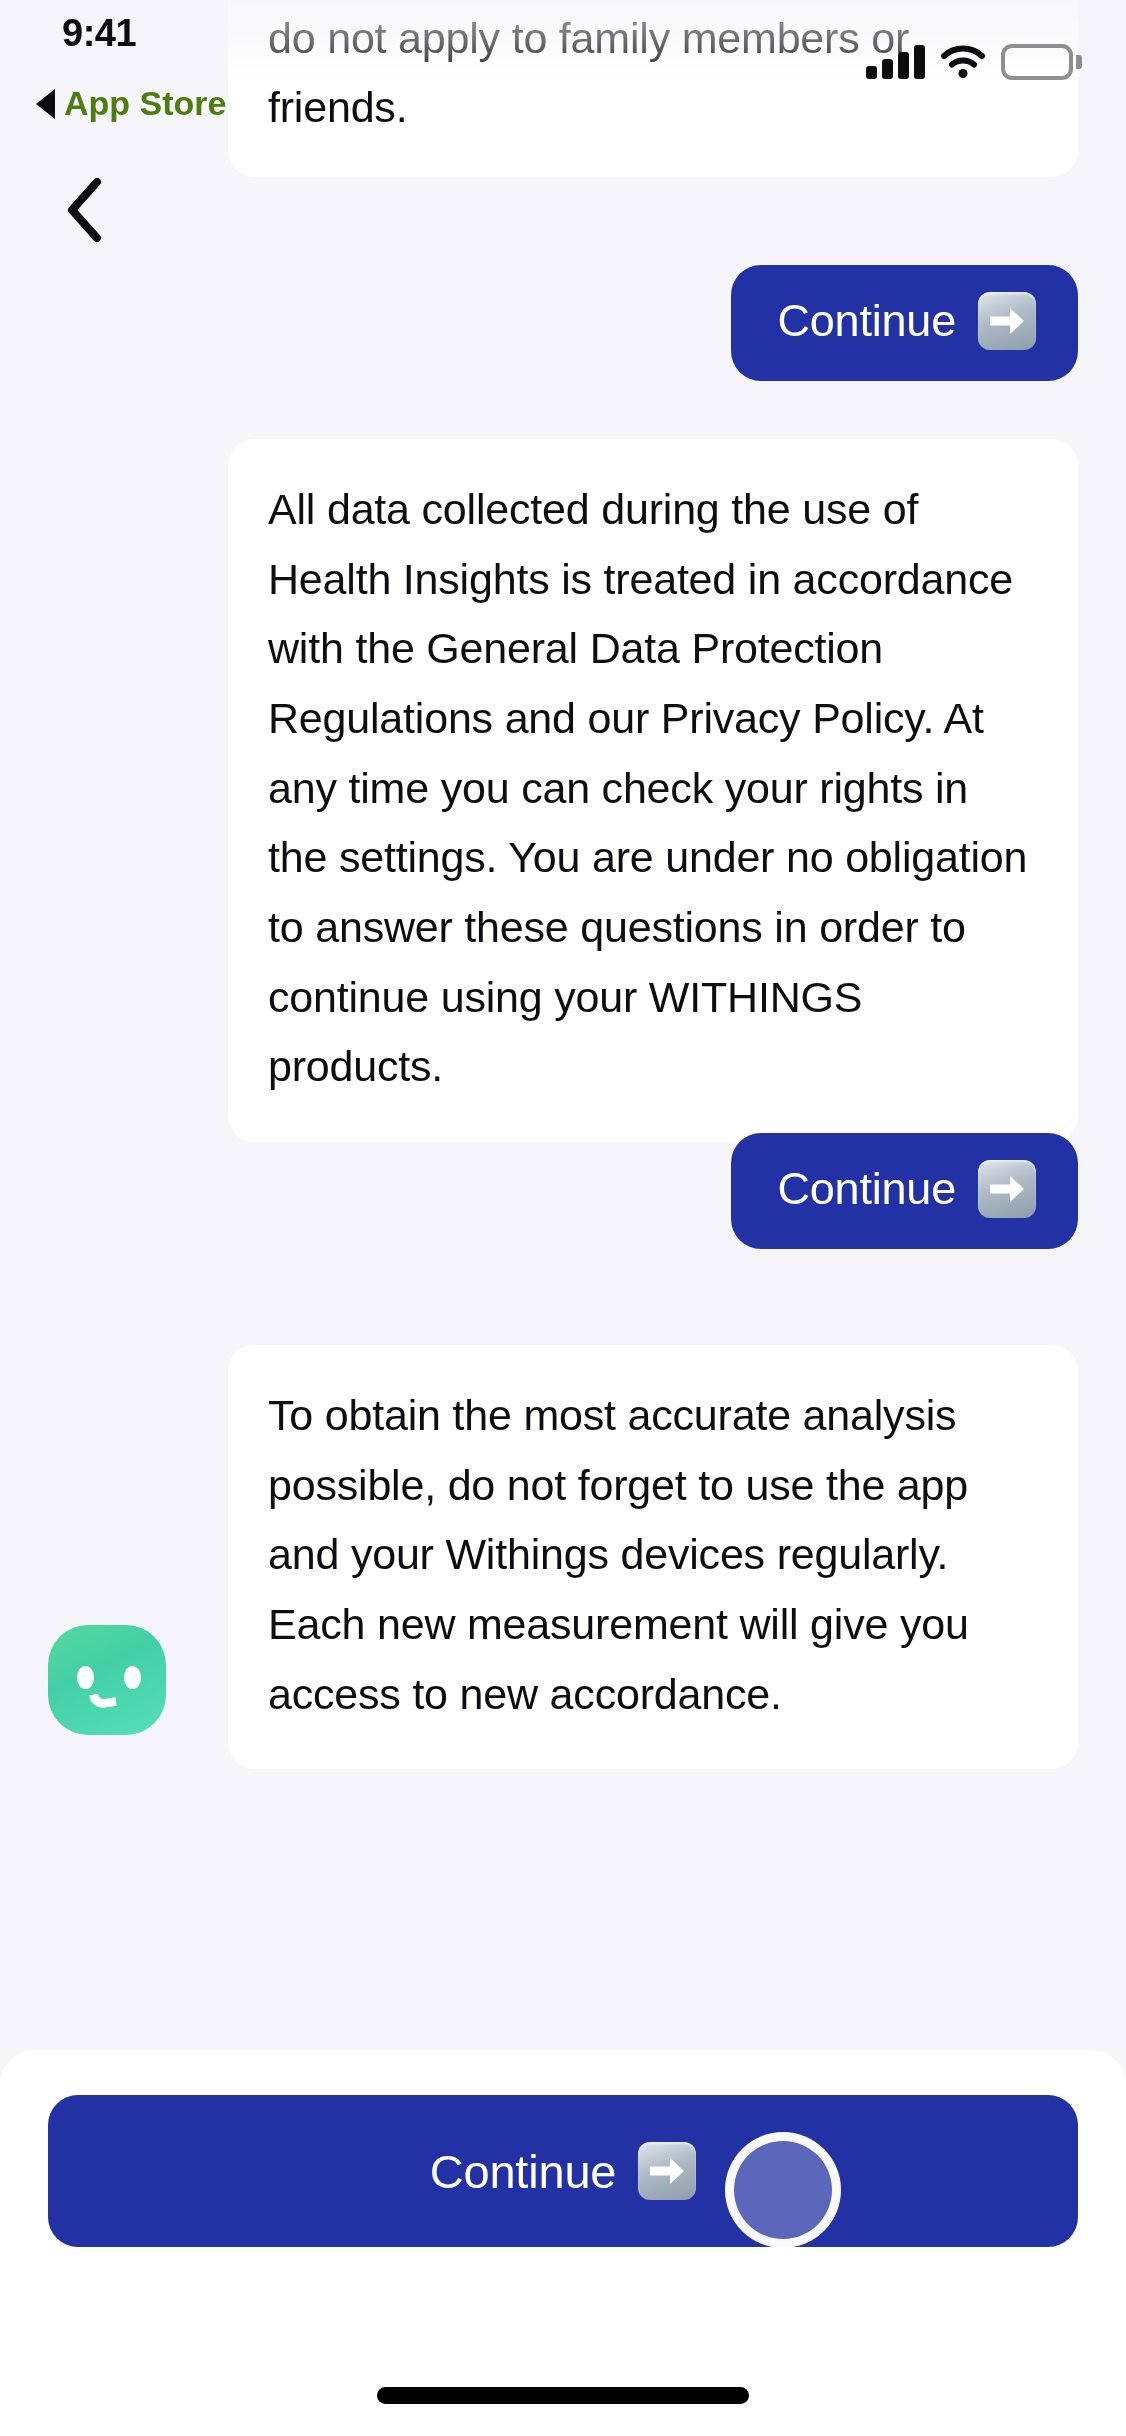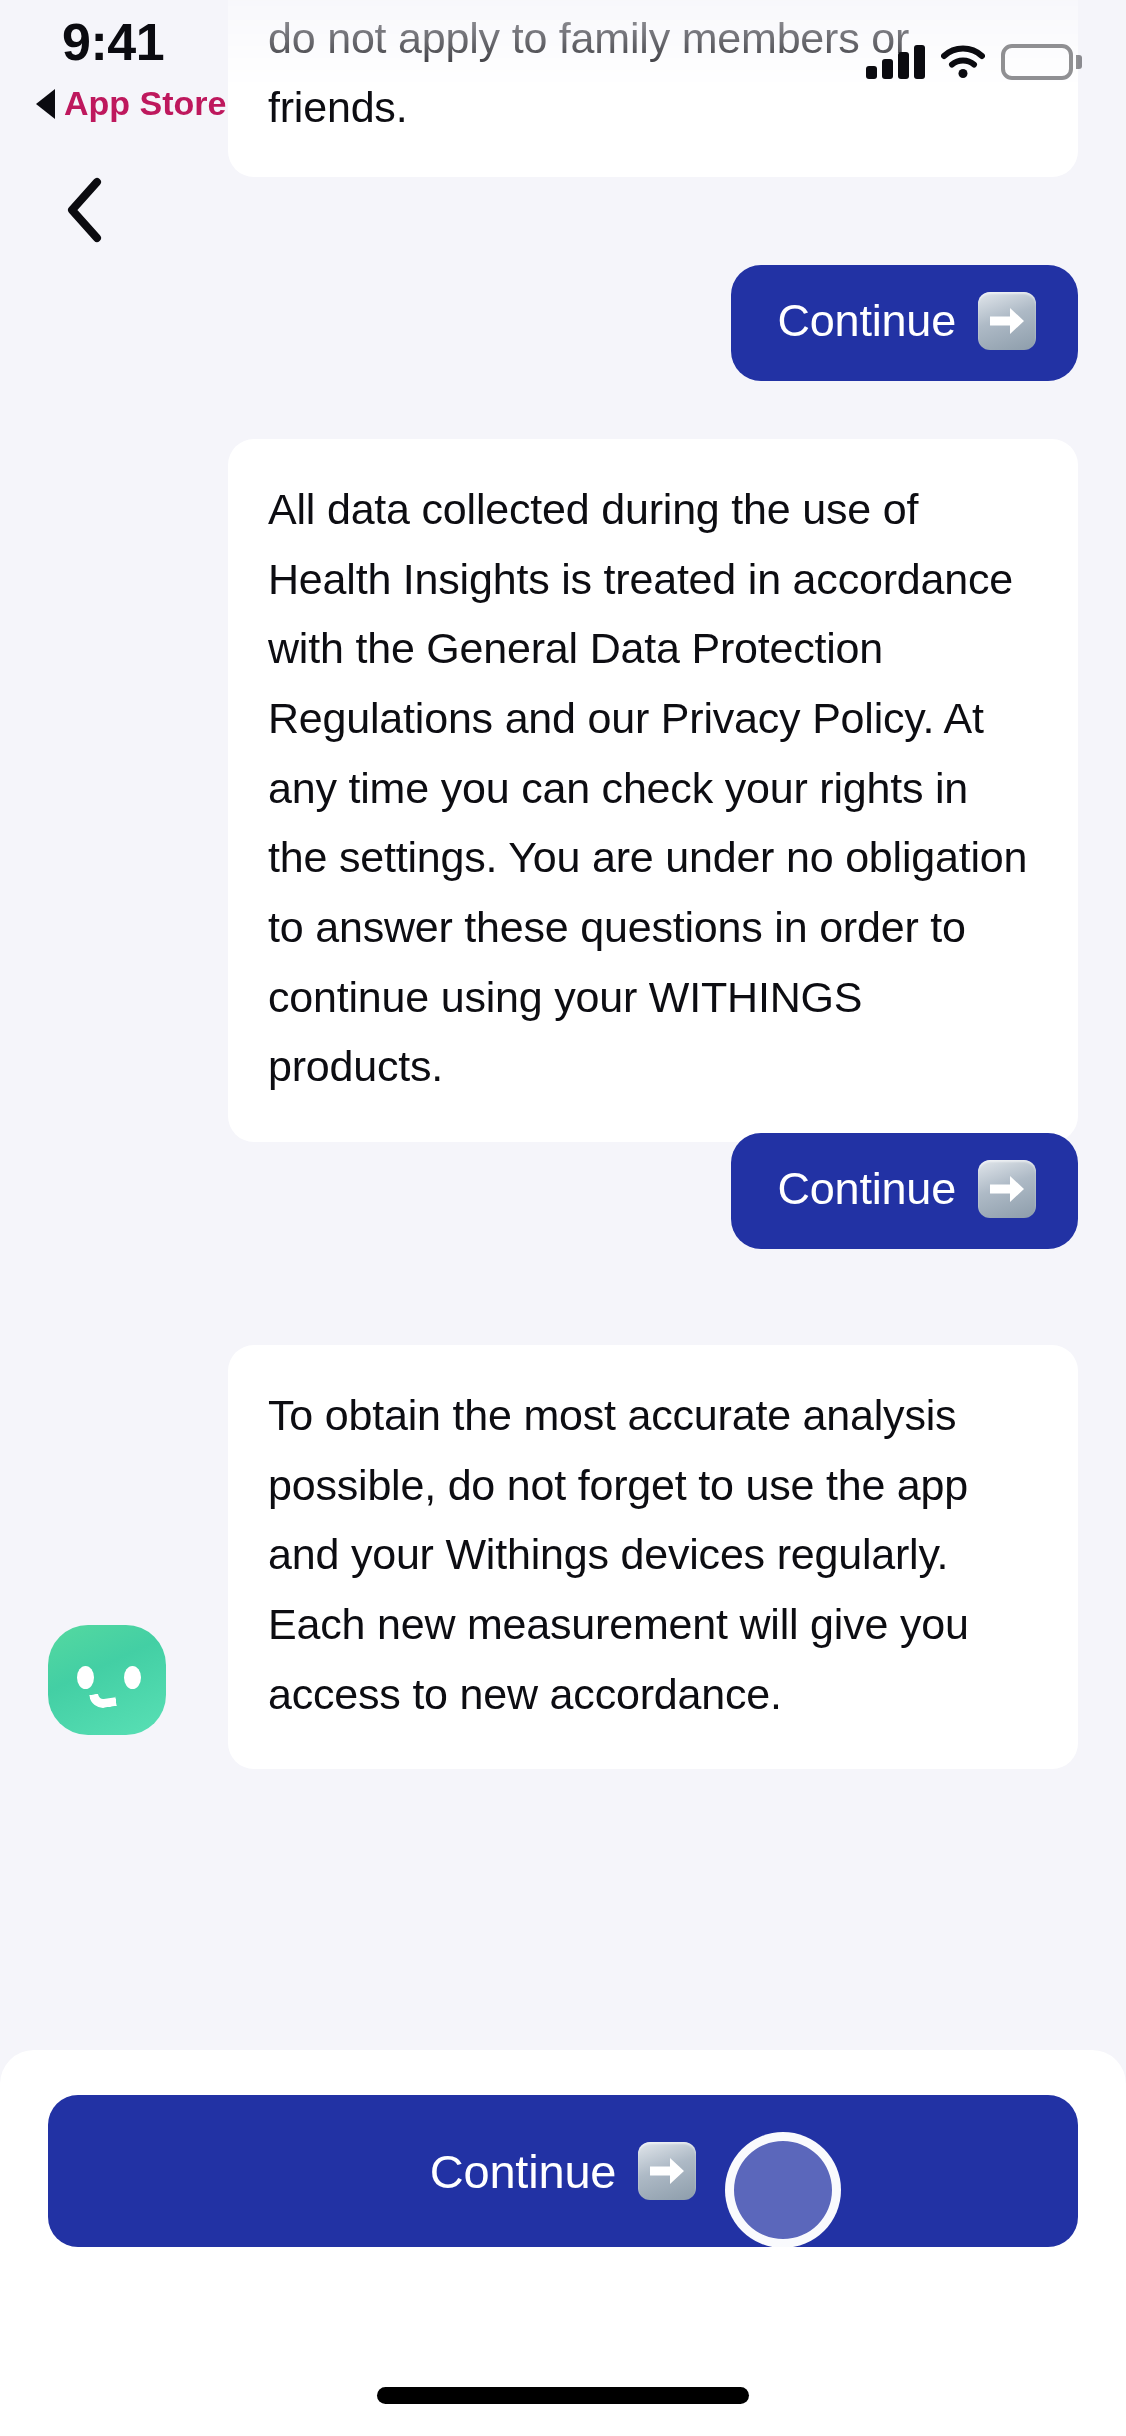--- a/index.html
+++ b/index.html
@@ -24,36 +24,36 @@
     width: 1126px;
     height: 140px;
     z-index: 40;
     pointer-events: none;
   }
 
   #status-time {
     position: absolute;
     left: 62px;
     top: 12px;
-    font-size: 52px;
+    font-size: 38px;
     font-weight: 700;
     color: #0b0b10;
     letter-spacing: -0.5px;
   }
 
   #status-return {
     position: absolute;
     left: 36px;
     top: 84px;
     display: flex;
     align-items: center;
     gap: 9px;
     font-size: 34px;
     font-weight: 600;
-    color: #be185d;
+    color: #4d7c0f;
   }
   #status-return .tri {
     width: 0; height: 0;
     border-top: 15px solid transparent;
     border-bottom: 15px solid transparent;
     border-right: 19px solid #0b0b10;
   }
 
   #status-right {
     position: absolute;

